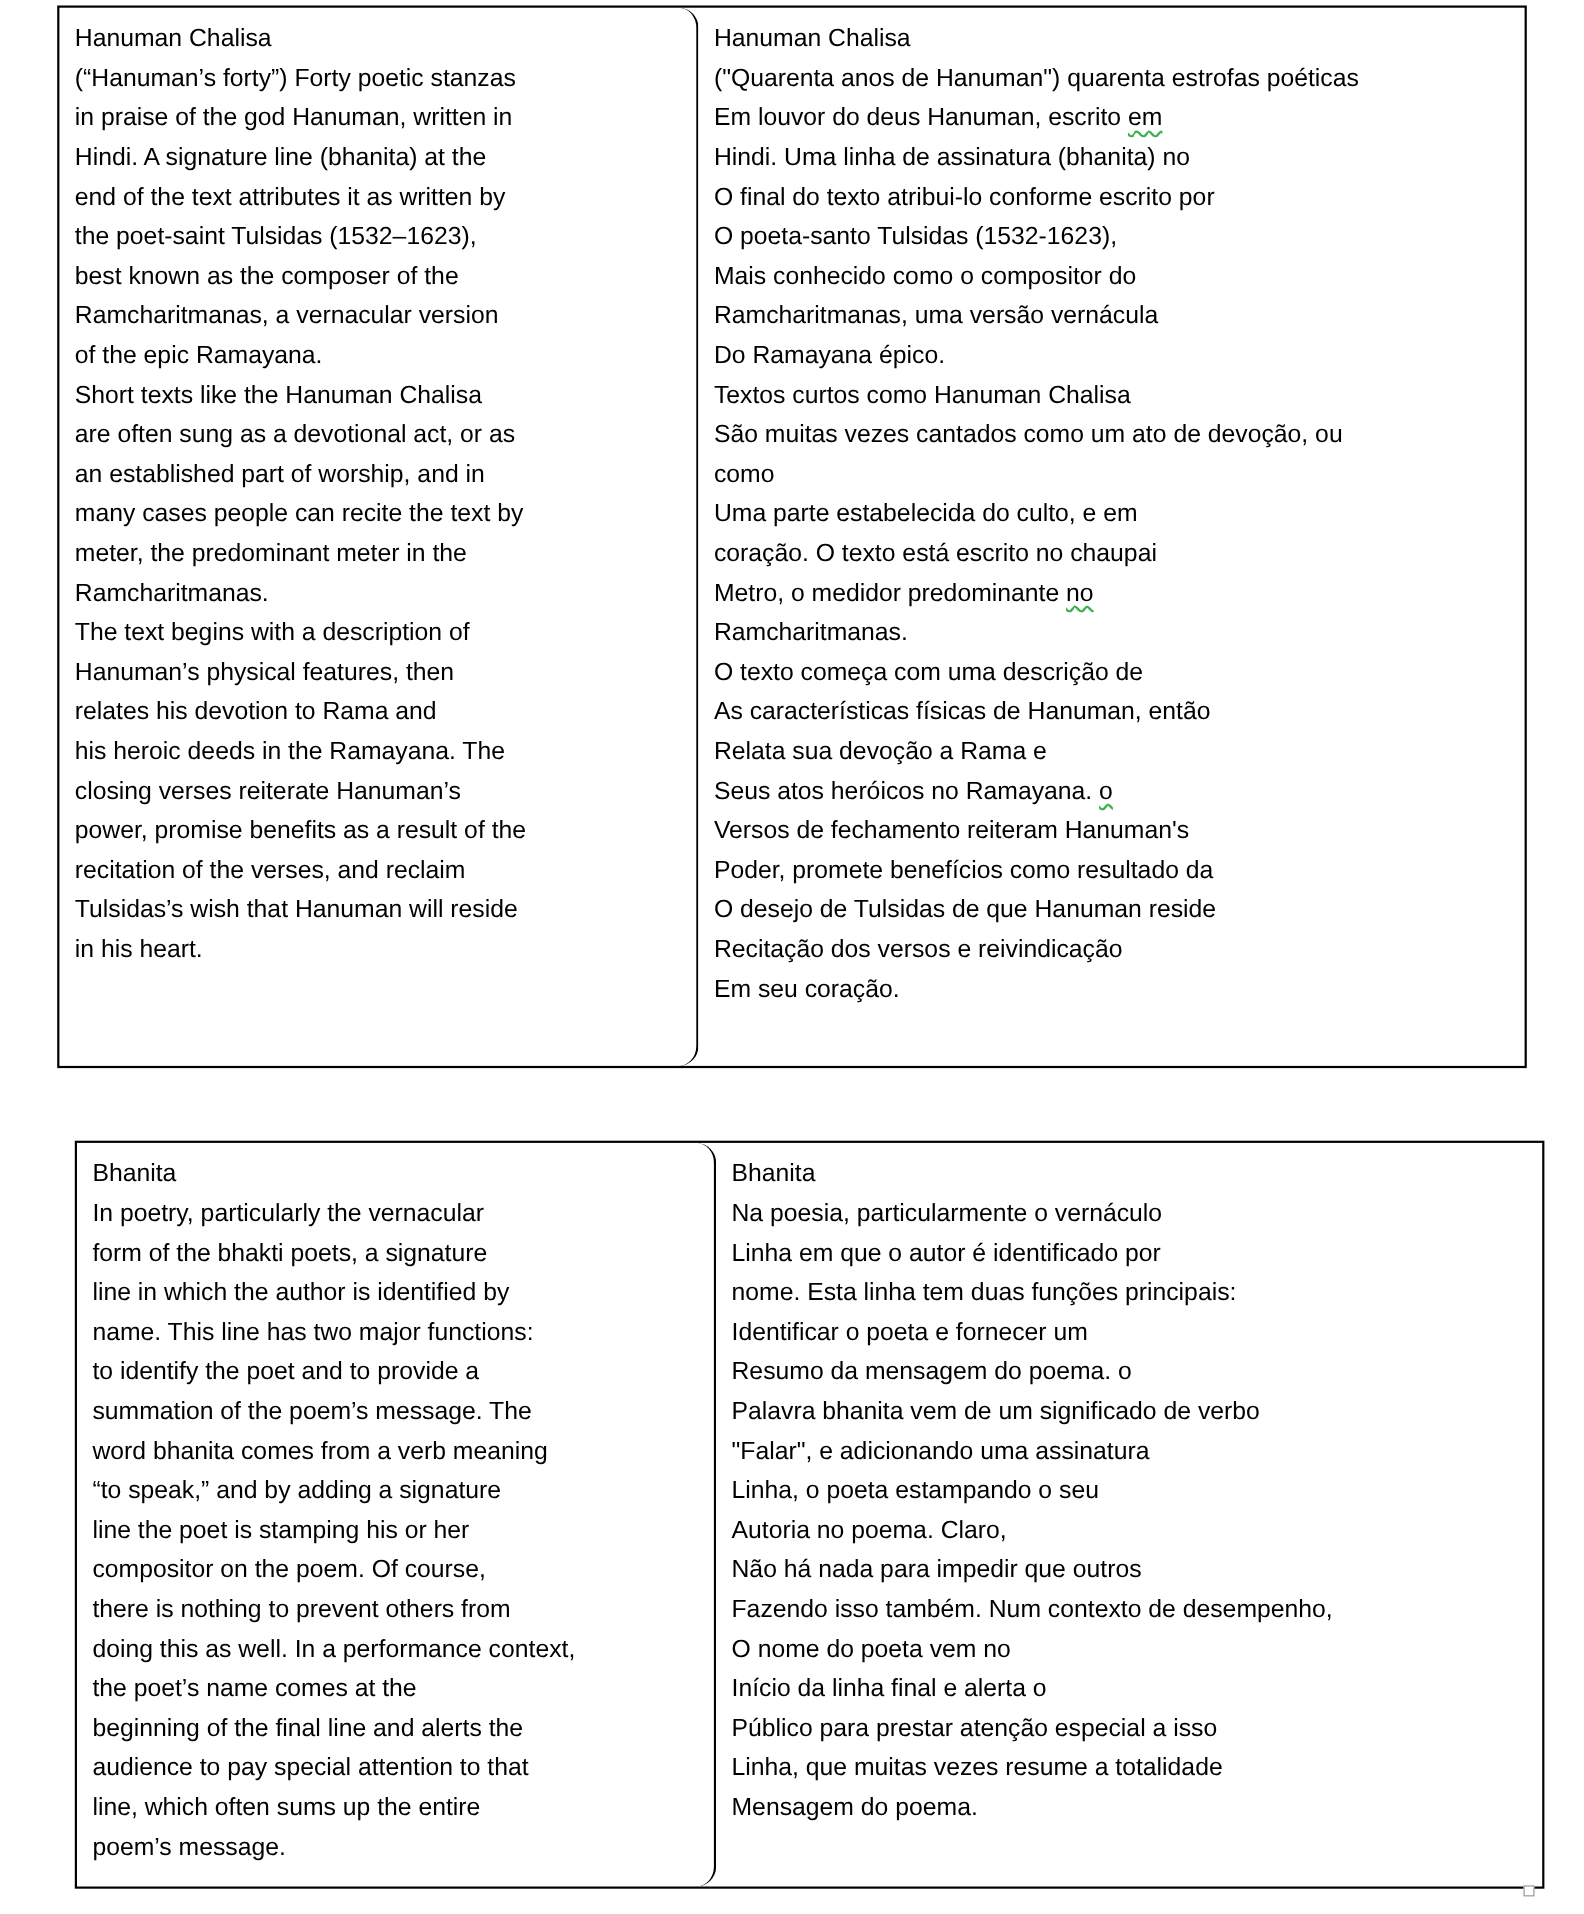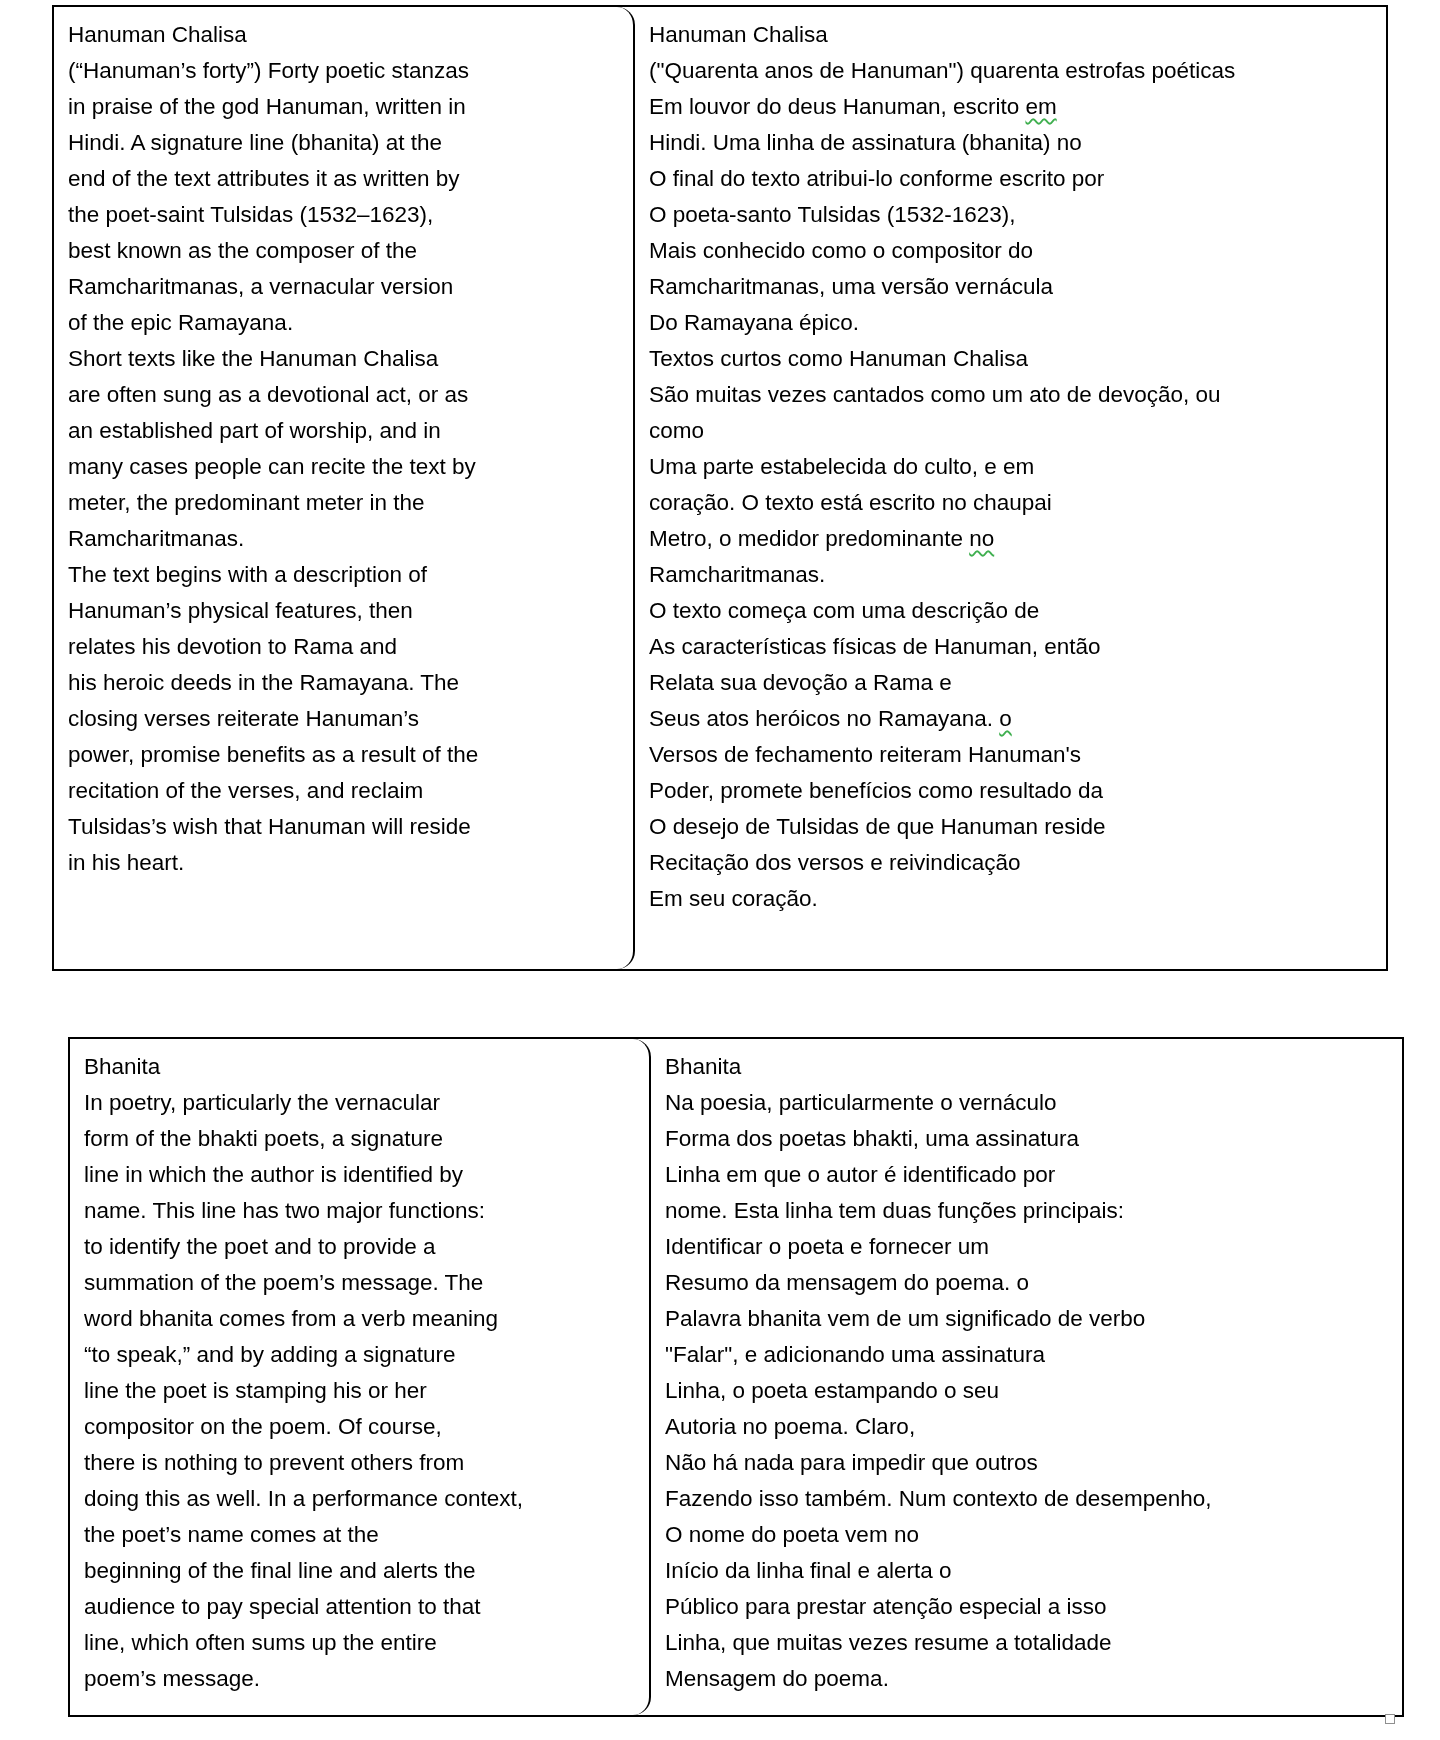--- a/index.html
+++ b/index.html
@@ -132,21 +132,20 @@
         <div class="line">beginning of the final line and alerts the</div>
         <div class="line">audience to pay special attention to that</div>
         <div class="line">line, which often sums up the entire</div>
         <div class="line">poem’s message.</div>
       </div>
   </div>
   <div class="cell pt">
     <div class="line">Bhanita</div>
     <div>
         <div class="line">Na poesia, particularmente o vernáculo</div>
-        <div class="line">Forma dos poetas bhakti, uma assinatura</div>
         <div class="line">Linha em que o autor é identificado por</div>
         <div class="line">nome. Esta linha tem duas funções principais:</div>
         <div class="line">Identificar o poeta e fornecer um</div>
         <div class="line">Resumo da mensagem do poema. o</div>
         <div class="line">Palavra bhanita vem de um significado de verbo</div>
         <div class="line">"Falar", e adicionando uma assinatura</div>
         <div class="line">Linha, o poeta estampando o seu</div>
         <div class="line">Autoria no poema. Claro,</div>
         <div class="line">Não há nada para impedir que outros</div>
         <div class="line">Fazendo isso também. Num contexto de desempenho,</div>

